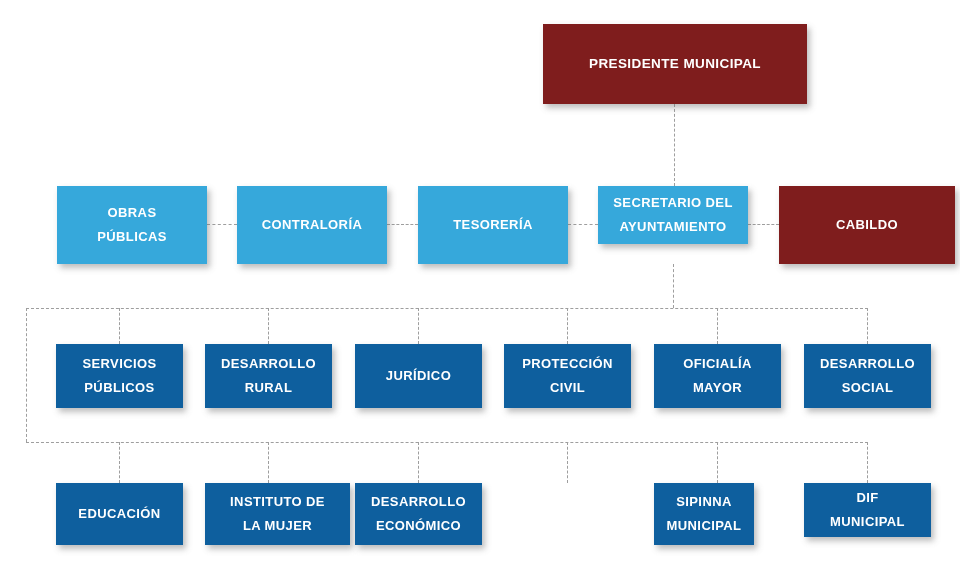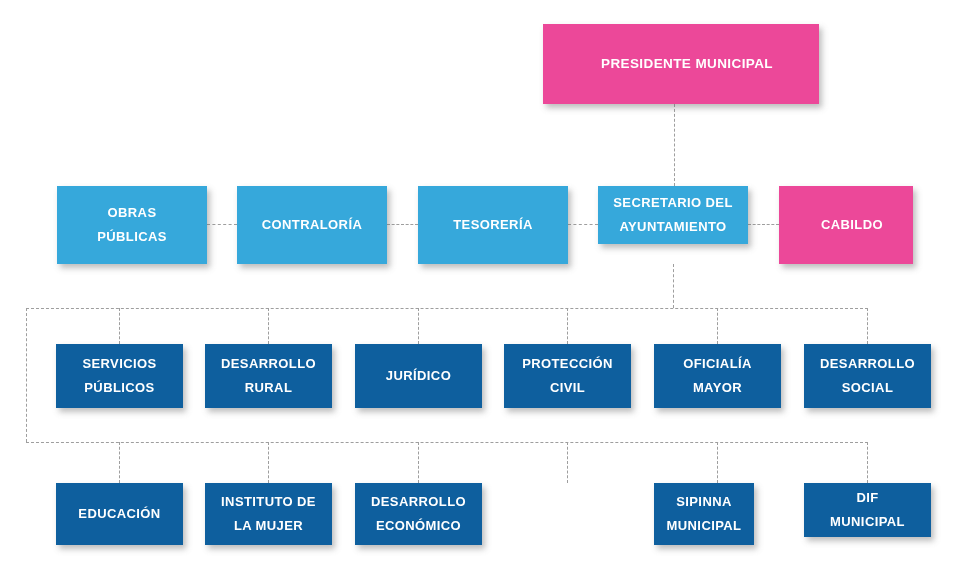--- a/index.html
+++ b/index.html
@@ -19,21 +19,21 @@
     text-align: center;
     color: #ffffff;
     font-weight: bold;
     font-size: 13px;
     line-height: 24px;
     letter-spacing: 0.4px;
     white-space: pre-line;
     box-shadow: 3px 4px 6px rgba(110,110,110,0.45);
   }
   .lvl1 { font-size: 13.5px; }
-  .green { background: #ec4899; padding-left: 12px; }
+  .green { background: #7f1d1d; }
   .lblue { background: #36a8db; }
   .dblue { background: #0e5f9e; }
   .ch {
     position: absolute;
     height: 0;
     border-top: 1px dashed #9e9e9e;
   }
   .cv {
     position: absolute;
     width: 0;
@@ -78,21 +78,21 @@
   <div class="node lblue" style="left:237px;top:186px;width:150px;height:78px">
     <span>CONTRALORÍA</span>
   </div>
   <div class="node lblue" style="left:418px;top:186px;width:150px;height:78px">
     <span>TESORERÍA</span>
   </div>
   <div class="node lblue" style="left:598px;top:186px;width:150px;height:58px">
     <span>SECRETARIO DEL
 AYUNTAMIENTO</span>
   </div>
-  <div class="node green" style="left:779px;top:186px;width:122px;height:78px">
+  <div class="node green" style="left:779px;top:186px;width:176px;height:78px">
     <span>CABILDO</span>
   </div>
 
   <div class="node dblue" style="left:56px;top:344px;width:127px;height:64px">
     <span>SERVICIOS
 PÚBLICOS</span>
   </div>
   <div class="node dblue" style="left:205px;top:344px;width:127px;height:64px">
     <span>DESARROLLO
 RURAL</span>
@@ -109,21 +109,21 @@
 MAYOR</span>
   </div>
   <div class="node dblue" style="left:804px;top:344px;width:127px;height:64px">
     <span>DESARROLLO
 SOCIAL</span>
   </div>
 
   <div class="node dblue" style="left:56px;top:483px;width:127px;height:62px">
     <span>EDUCACIÓN</span>
   </div>
-  <div class="node dblue" style="left:205px;top:483px;width:127px;height:62px">
+  <div class="node dblue" style="left:205px;top:483px;width:145px;height:62px">
     <span>INSTITUTO DE
 LA MUJER</span>
   </div>
   <div class="node dblue" style="left:355px;top:483px;width:127px;height:62px">
     <span>DESARROLLO
 ECONÓMICO</span>
   </div>
   <div class="node dblue" style="left:654px;top:483px;width:100px;height:62px">
     <span>SIPINNA
 MUNICIPAL</span>

